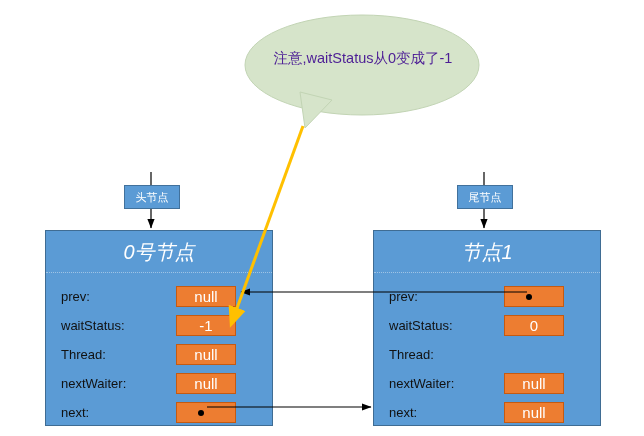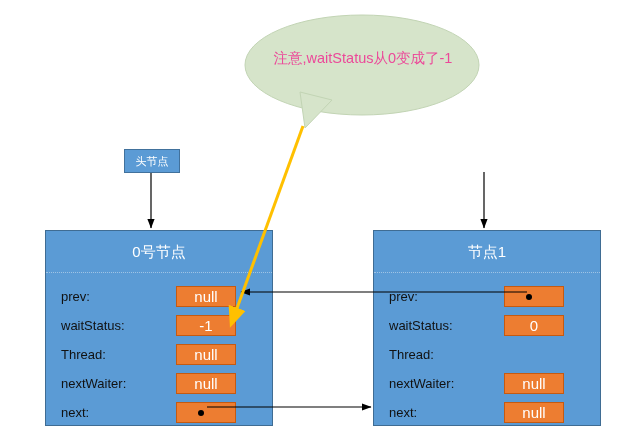--- a/index.html
+++ b/index.html
@@ -31,37 +31,38 @@
 
   
   .bubble-text {
     position: absolute;
     z-index: 3;
     left: 248px;
     top: 50px;
     width: 230px;
     text-align: center;
     font-size: 14.5px;
-    color: #ec4899;
+    color: #4c1d95;
     line-height: 1.2;
     white-space: nowrap;
   }
 
   
   .tag {
     position: absolute;
     z-index: 6;
     background: #5b9bd5;
     border: 1px solid #41719c;
     color: #ffffff;
     font-size: 11px;
     text-align: center;
     line-height: 22px;
     height: 22px;
     width: 54px;
+    margin-top: 36px;
   }
   #tag-head { left: 124px; top: 149px; }
   #tag-tail { left: 457px; top: 149px; }
 
   
   .node {
     position: absolute;
     z-index: 4;
     width: 228px;
     height: 196px;
@@ -70,23 +71,24 @@
     box-sizing: border-box;
   }
   #node-left  { left: 45px;  top: 230px; }
   #node-right { left: 373px; top: 230px; }
 
   .node-title {
     height: 42px;
     line-height: 42px;
     text-align: center;
     color: #ffffff;
-    font-size: 15px;
+    font-size: 20px;
     border-bottom: 1px dotted #9fc3e4;
     box-sizing: border-box;
+    font-style: italic;
   }
   .node-fields {
     padding: 9px 0 0 0;
   }
   .field-row {
     position: relative;
     height: 29px;
     display: flex;
     align-items: center;
   }
@@ -130,20 +132,21 @@
 <div id="canvas">
 
   <svg class="layer bubble-layer" viewBox="0 0 644 436">
     <ellipse cx="362" cy="65" rx="117" ry="50" fill="#d6e4ca" stroke="#c2d4b4" stroke-width="1"></ellipse>
     <polygon points="300,92 332,100 305,128" fill="#d6e4ca" stroke="#c2d4b4" stroke-width="1"></polygon>
   </svg>
 
   <div class="bubble-text">注意,waitStatus从0变成了-1</div>
 
   <div class="tag" id="tag-head">头节点</div>
+  <div class="tag" id="tag-tail">尾节点</div>
 
   <div class="node" id="node-left">
     <div class="node-title">0号节点</div>
     <div class="node-fields">
       <div class="field-row">
         <span class="field-label">prev:</span>
         <span class="field-value">null</span>
       </div>
       <div class="field-row">
         <span class="field-label">waitStatus:</span>

